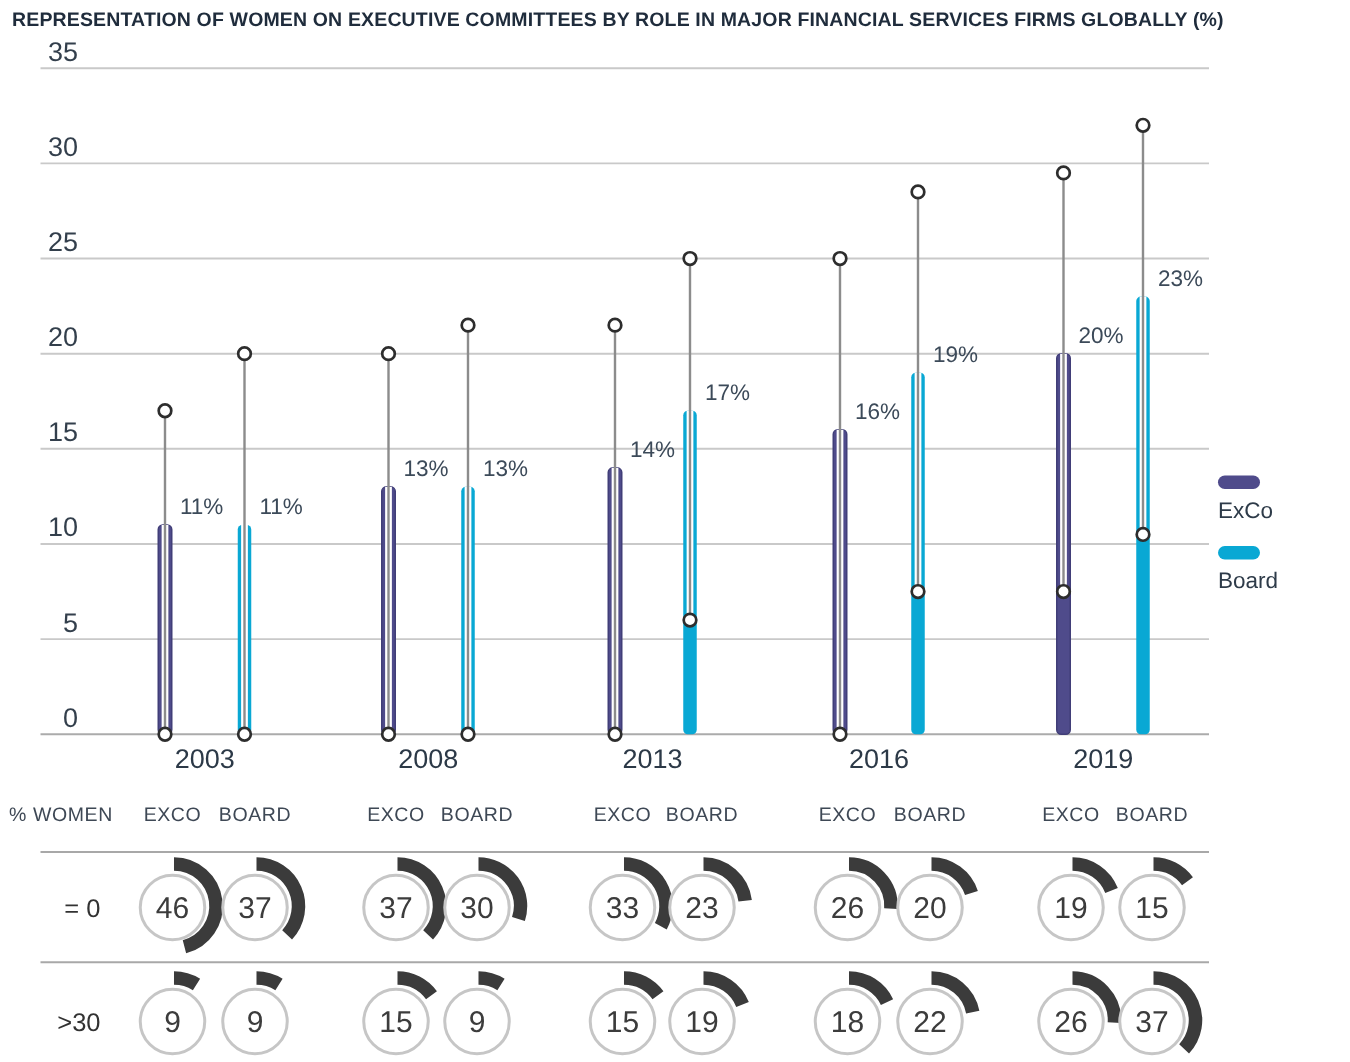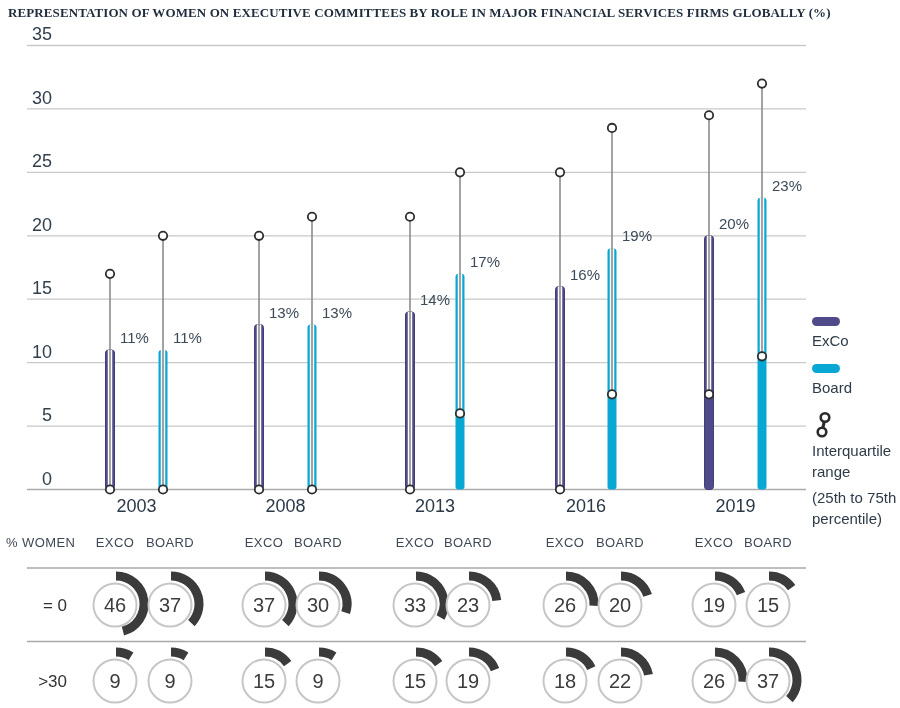--- a/index.html
+++ b/index.html
@@ -1,19 +1,19 @@
 <!DOCTYPE html>
 <html><head>
 <meta charset="utf-8">
 <style>
   html,body{margin:0;padding:0;background:#ffffff;}
   .stage{position:relative;width:900px;height:708px;background:#fff;overflow:hidden;
          font-family:"Liberation Sans",sans-serif;}
   .title{position:absolute;left:8px;top:5px;width:880px;font-size:13px;font-weight:bold;
-         color:#1f2c3c;letter-spacing:0.1px;font-family:Liberation Serif, serif;}
+         color:#1f2c3c;letter-spacing:0.1px;}
   svg text{font-family:"Liberation Sans",sans-serif;}
   .tick-label{font-size:18px;fill:#333f4c;}
   .year-label{font-size:18px;fill:#2c3947;}
   .bar-label{font-size:15px;fill:#3c4a59;}
   .col-header{font-size:13px;fill:#3e4855;letter-spacing:0.4px;}
   .row-label{font-size:17px;fill:#323232;}
   .donut-value{font-size:20px;fill:#3c3c3c;}
   .legend{position:absolute;left:812px;top:317px;width:88px;font-size:15px;color:#2e3b49;line-height:21px;}
   .legend .swatch{width:28px;height:9px;border-radius:4.5px;margin-bottom:4px;}
   .legend .lg-block{margin-bottom:13px;}
@@ -187,23 +187,14 @@
 
   <div class="legend">
     <div class="lg-block">
       <div class="swatch" id="sw-exco" style="background: rgb(79, 75, 139);"></div>
       <div>ExCo</div>
     </div>
     <div class="lg-block">
       <div class="swatch" id="sw-board" style="background: rgb(9, 168, 212);"></div>
       <div>Board</div>
     </div>
-    <div>
-      <svg class="iqr-icon" width="20" height="28" viewBox="0 0 20 28">
-        <line x1="11" y1="7" x2="8" y2="21" stroke="#2B2B2B" stroke-width="3.2"></line>
-        <circle cx="11" cy="6.5" r="4.3" fill="#ffffff" stroke="#2B2B2B" stroke-width="2.6"></circle>
-        <circle cx="8" cy="21" r="4.3" fill="#ffffff" stroke="#2B2B2B" stroke-width="2.6"></circle>
-      </svg>
-      <div>Interquartile range</div>
-      <div class="iqr-note">(25th to 75th percentile)</div>
-    </div>
   </div>
 </div>
 
 </body></html>

